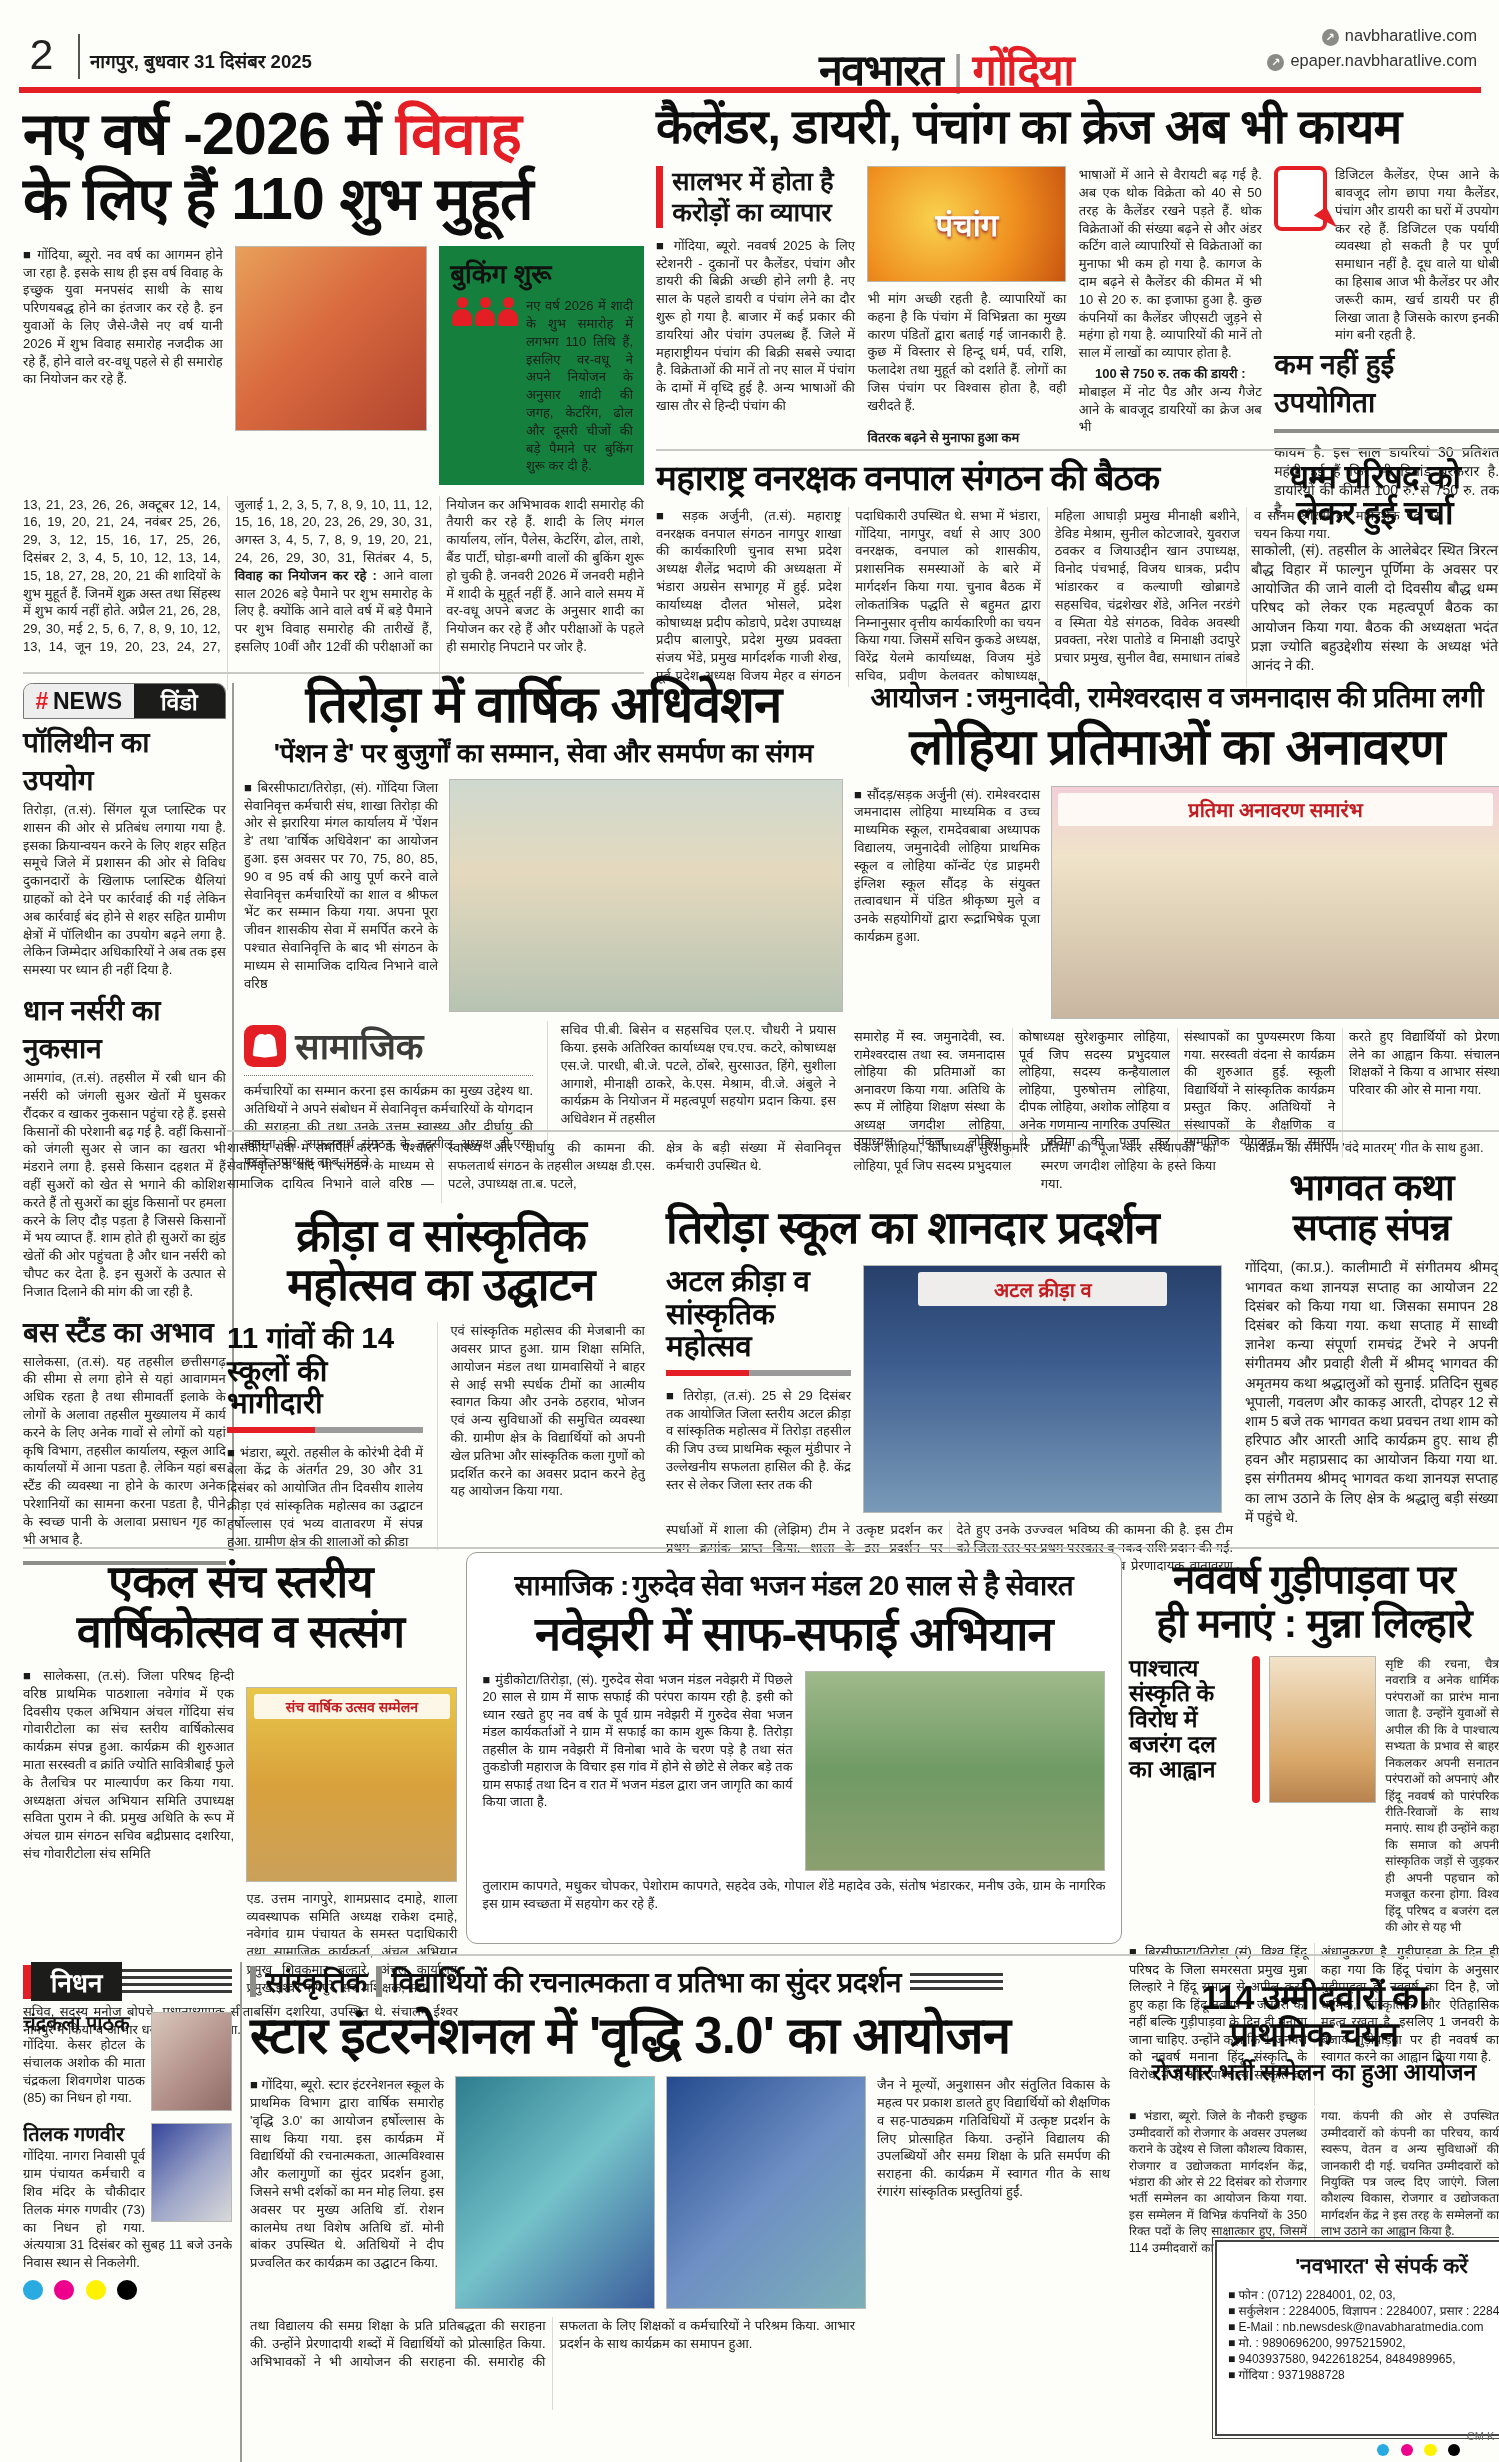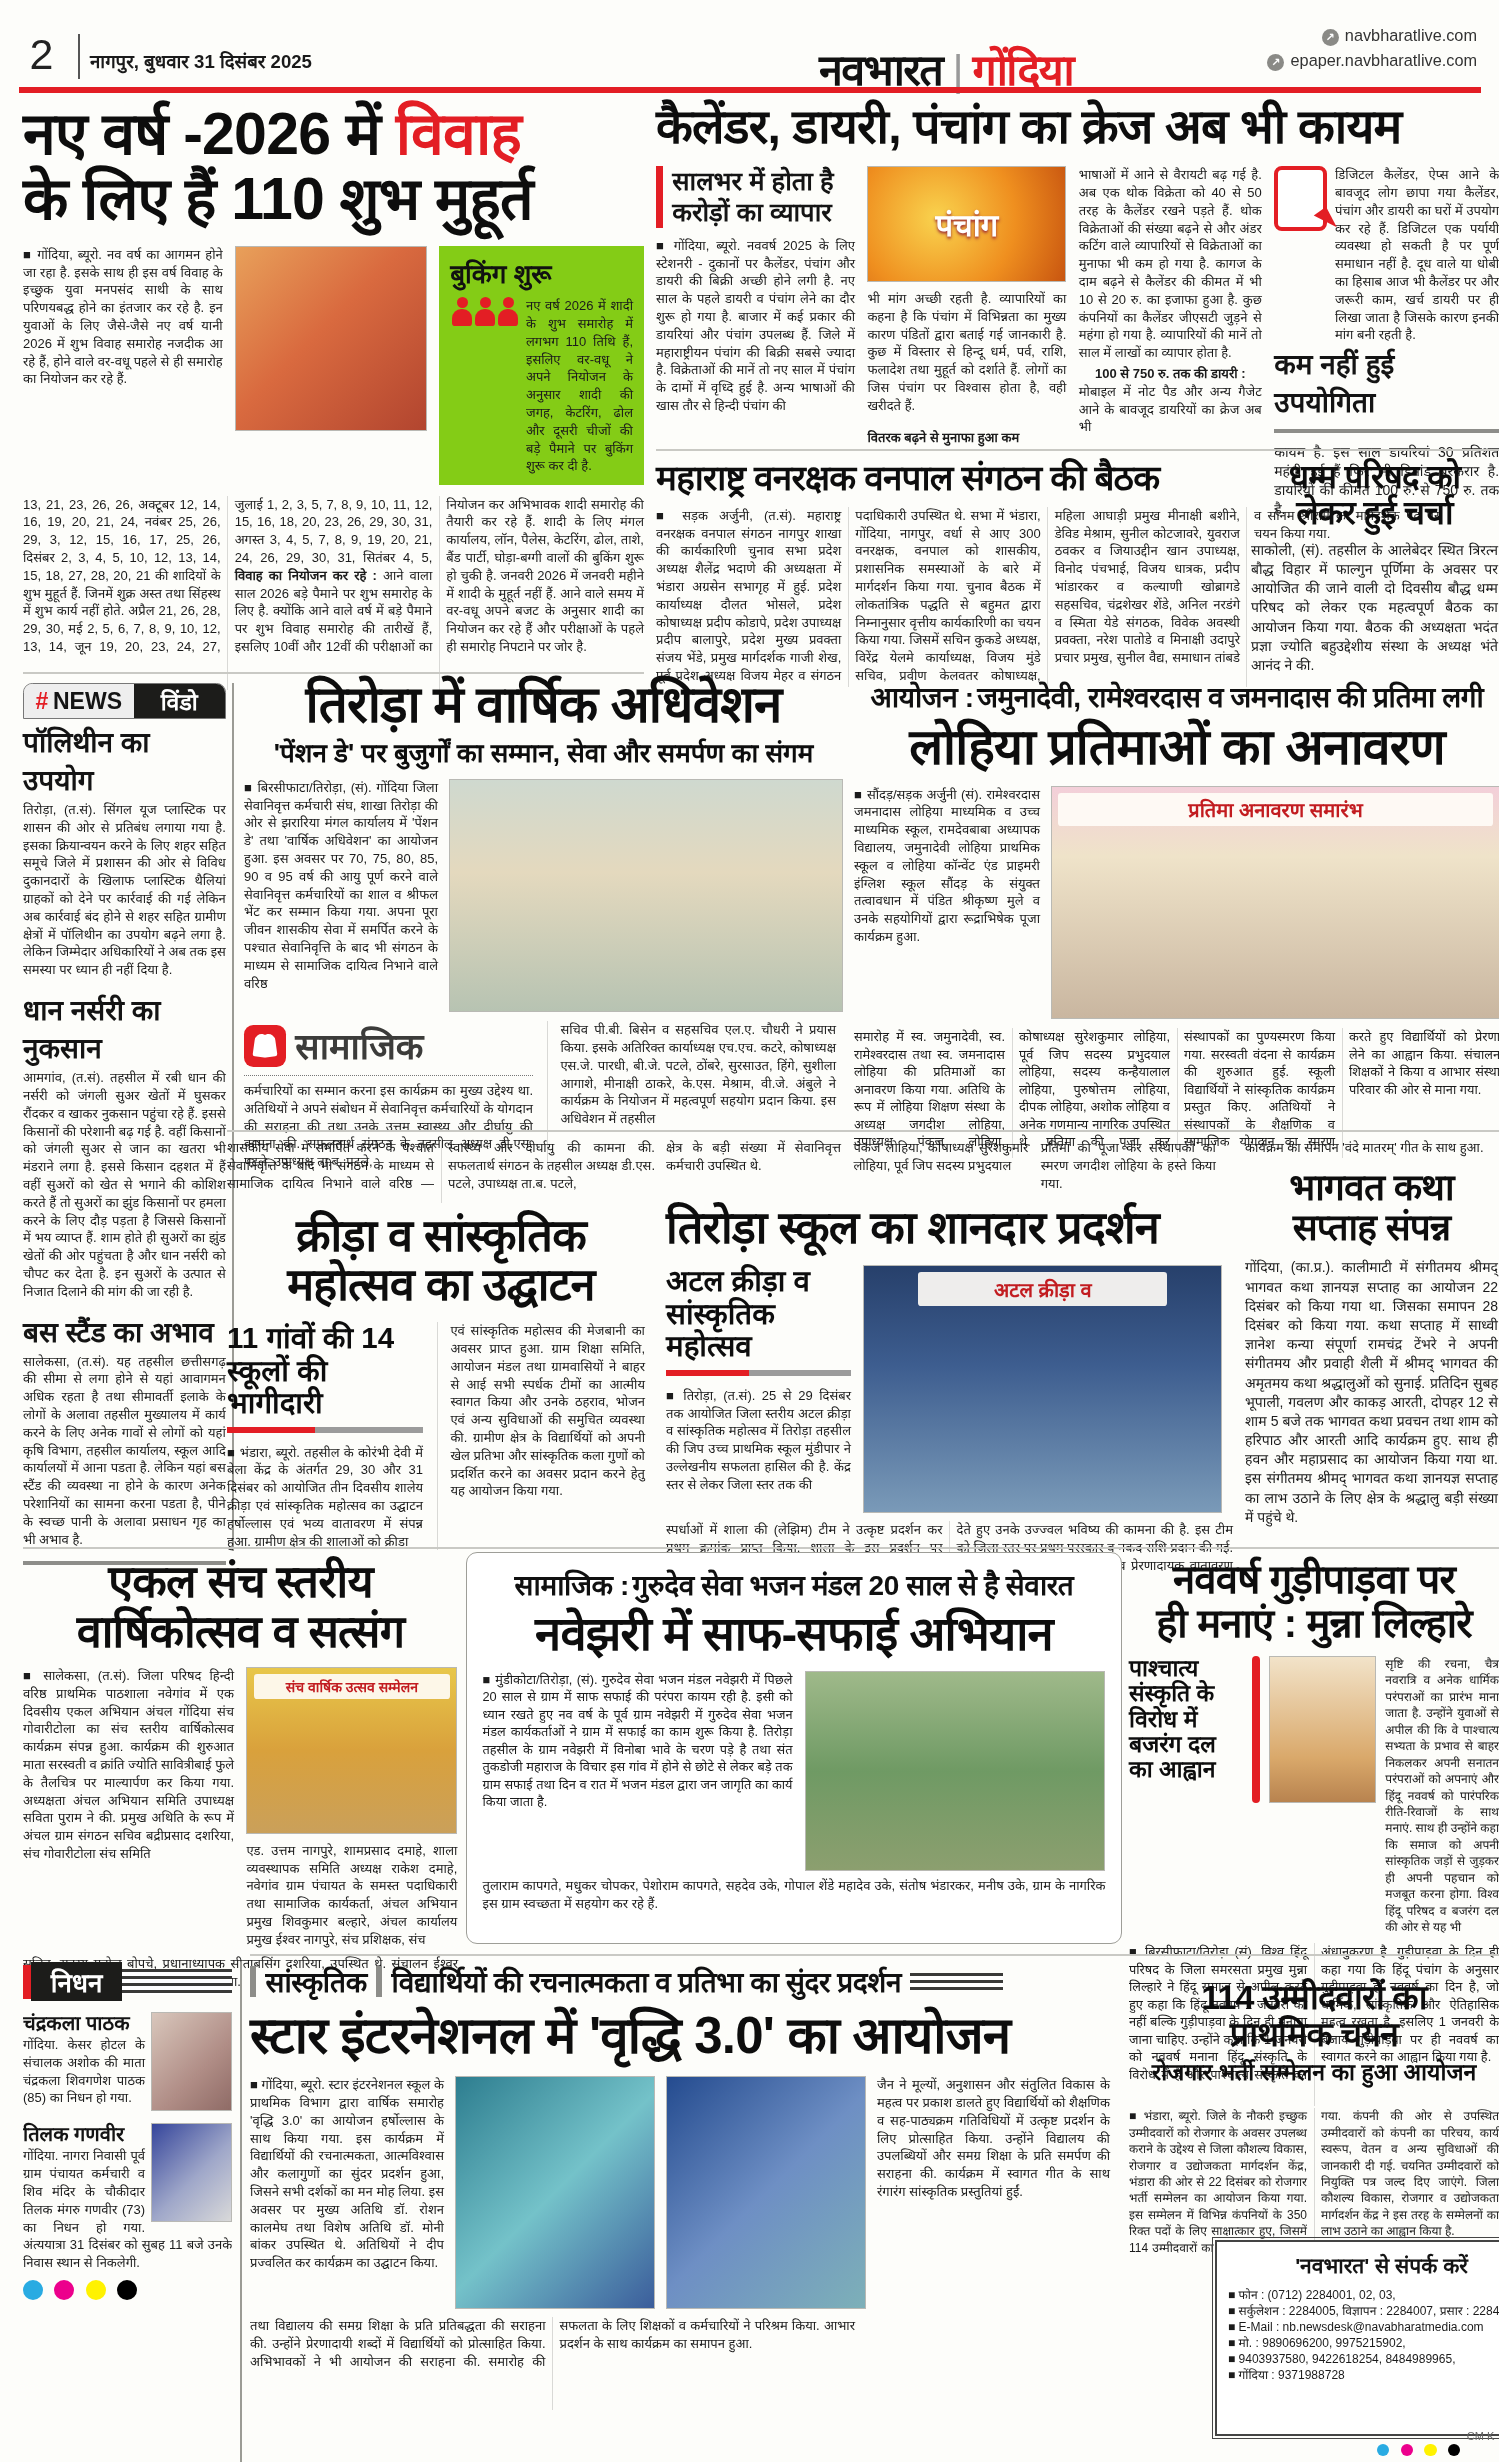--- a/index.html
+++ b/index.html
@@ -74,21 +74,21 @@
   <div class="abs" style="left:18.6px;top:87px;width:1462px;height:6.2px;background:#e31e24;"></div>
 
   <div class="abs" style="left:23px;top:102px;width:621px;">
     <div class="hl" style="font-size:59px;">
       <span>नए वर्ष -2026 में </span><span class="red">विवाह</span><br>
       <span>के लिए हैं 110 शुभ मुहूर्त</span>
     </div>
     <div style="display:flex;gap:12.4px;margin-top:14px;">
       <div class="body-txt" style="width:200px;">■ गोंदिया, ब्यूरो. नव वर्ष का आगमन होने जा रहा है. इसके साथ ही इस वर्ष विवाह के इच्छुक युवा मनपसंद साथी के साथ परिणयबद्ध होने का इंतजार कर रहे है. इन युवाओं के लिए जैसे-जैसे नए वर्ष यानी 2026 में शुभ विवाह समारोह नजदीक आ रहे हैं, होने वाले वर-वधू पहले से ही समारोह का नियोजन कर रहे हैं.</div>
       <div class="photo g-wed" style="width:192px;height:185px;"></div>
-      <div style="width:205px;background:#84cc16;padding:9.3px 11px;box-sizing:border-box;">
+      <div style="width:205px;background:#15803d;padding:9.3px 11px;box-sizing:border-box;">
         <div style="font-size:26px;font-weight:800;color:#111;margin-bottom:6.2px;">बुकिंग शुरू</div>
         <div style="display:flex;gap:6.2px;">
           <span style="white-space:nowrap;"><span class="person"></span><span class="person"></span><span class="person"></span></span>
           <span class="body-txt">नए वर्ष 2026 में शादी के शुभ समारोह में लगभग 110 तिथि हैं, इसलिए वर-वधू ने अपने नियोजन के अनुसार शादी की जगह, केटरिंग, ढोल और दूसरी चीजों की बड़े पैमाने पर बुकिंग शुरू कर दी है.</span>
         </div>
       </div>
     </div>
     <div class="cols-3 body-txt" style="margin-top:11px;height:194px;">
       <span>13, 21, 23, 26, 26, अक्टूबर 12, 14, 16, 19, 20, 21, 24, नवंबर 25, 26, 29, 3, 12, 15, 16, 17, 25, 26, दिसंबर 2, 3, 4, 5, 10, 12, 13, 14, 15, 18, 27, 28, 20, 21 की शादियों के शुभ मुहूर्त हैं. जिनमें शुक्र अस्त तथा सिंहस्थ में शुभ कार्य नहीं होते. अप्रैल 21, 26, 28, 29, 30, मई 2, 5, 6, 7, 8, 9, 10, 12, 13, 14, जून 19, 20, 23, 24, 27, जुलाई 1, 2, 3, 5, 7, 8, 9, 10, 11, 12, 15, 16, 18, 20, 23, 26, 29, 30, 31, अगस्त 3, 4, 5, 7, 8, 9, 19, 20, 21, 24, 26, 29, 30, 31, सितंबर 4, 5,</span>
       <span style="font-weight:800;">विवाह का नियोजन कर रहे :</span>
@@ -253,21 +253,21 @@
     <div class="body-txt" style="margin-top:9.3px;font-size:14px;">गोंदिया, (का.प्र.). कालीमाटी में संगीतमय श्रीमद् भागवत कथा ज्ञानयज्ञ सप्ताह का आयोजन 22 दिसंबर को किया गया था. जिसका समापन 28 दिसंबर को किया गया. कथा सप्ताह में साध्वी ज्ञानेश कन्या संपूर्णा रामचंद्र टेंभरे ने अपनी संगीतमय और प्रवाही शैली में श्रीमद् भागवत की अमृतमय कथा श्रद्धालुओं को सुनाई. प्रतिदिन सुबह भूपाली, गवलण और काकड़ आरती, दोपहर 12 से शाम 5 बजे तक भागवत कथा प्रवचन तथा शाम को हरिपाठ और आरती आदि कार्यक्रम हुए. साथ ही हवन और महाप्रसाद का आयोजन किया गया था. इस संगीतमय श्रीमद् भागवत कथा ज्ञानयज्ञ सप्ताह का लाभ उठाने के लिए क्षेत्र के श्रद्धालु बड़ी संख्या में पहुंचे थे.</div>
   </div>
 
   <div class="abs" style="left:23px;top:1557px;width:435px;">
     <div class="hl" style="font-size:45px;text-align:center;">
       <span>एकल संच स्तरीय</span><br><span>वार्षिकोत्सव व सत्संग</span>
     </div>
     <div style="display:flex;gap:12.4px;margin-top:11px;">
       <div class="body-txt" style="width:211px;">■ सालेकसा, (त.सं). जिला परिषद हिन्दी वरिष्ठ प्राथमिक पाठशाला नवेगांव में एक दिवसीय एकल अभियान अंचल गोंदिया संच गोवारीटोला का संच स्तरीय वार्षिकोत्सव कार्यक्रम संपन्न हुआ. कार्यक्रम की शुरुआत माता सरस्वती व क्रांति ज्योति सावित्रीबाई फुले के तैलचित्र पर माल्यार्पण कर किया गया. अध्यक्षता अंचल अभियान समिति उपाध्यक्ष सविता पुराम ने की. प्रमुख अथिति के रूप में अंचल ग्राम संगठन सचिव बद्रीप्रसाद दशरिया, संच गोवारीटोला संच समिति</div>
       <div style="width:211px;">
-        <div class="photo g-eka" style="width:100%;height:167px;">
+        <div class="photo g-eka" style="width:100%;height:195px;margin-top:20px;">
           <div class="banner" style="font-size:14px;">संच वार्षिक उत्सव सम्मेलन</div>
         </div>
         <div class="body-txt" style="margin-top:7.8px;">एड. उत्तम नागपुरे, शामप्रसाद दमाहे, शाला व्यवस्थापक समिति अध्यक्ष राकेश दमाहे, नवेगांव ग्राम पंचायत के समस्त पदाधिकारी तथा सामाजिक कार्यकर्ता, अंचल अभियान प्रमुख शिवकुमार बल्हारे, अंचल कार्यालय प्रमुख ईश्वर नागपुरे, संच प्रशिक्षक, संच</div>
       </div>
     </div>
     <div class="body-txt" style="margin-top:6.2px;">सचिव, सदस्य मनोज बोपचे, प्रधानाध्यापक सीताबसिंग दशरिया, उपस्थित थे. संचालन ईश्वर नागपुरे ने किया व आभार धनराज डहारे ने माना.</div>
   </div>
 
   <div class="abs boxed" style="left:466px;top:1552px;width:656px;height:392px;padding:12.4px 15.5px;box-sizing:border-box;">
     <div style="text-align:center;">

